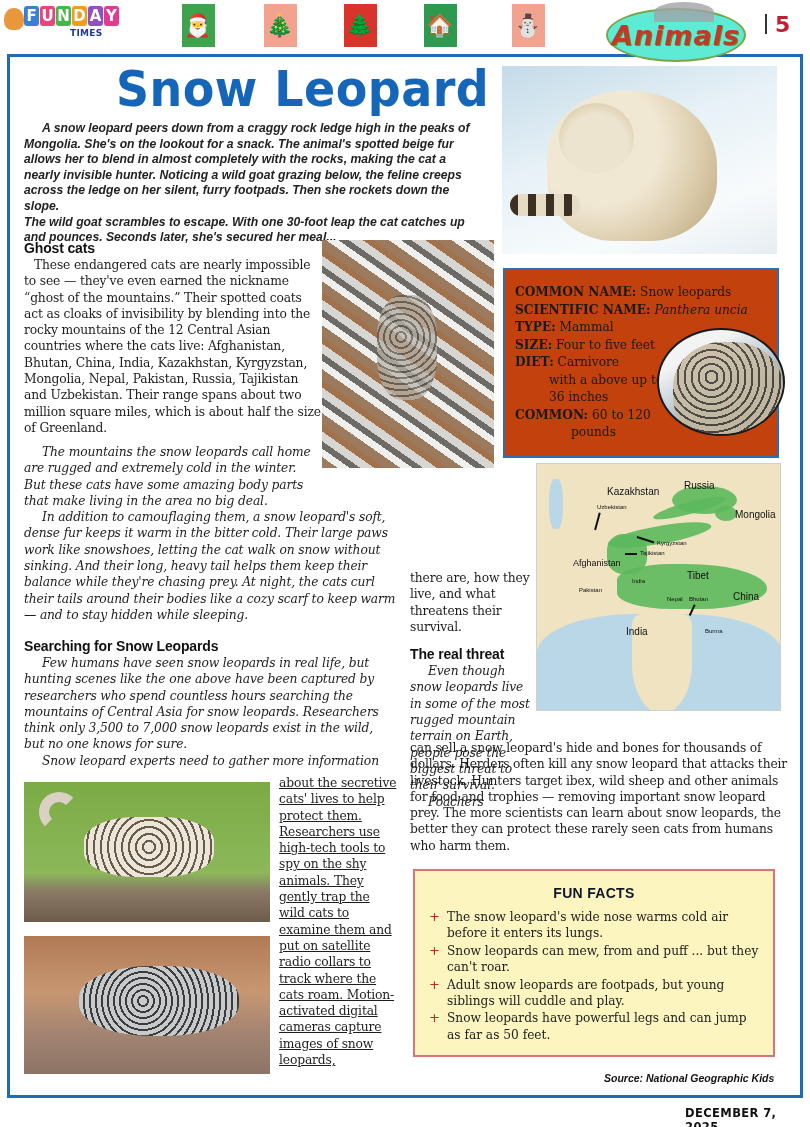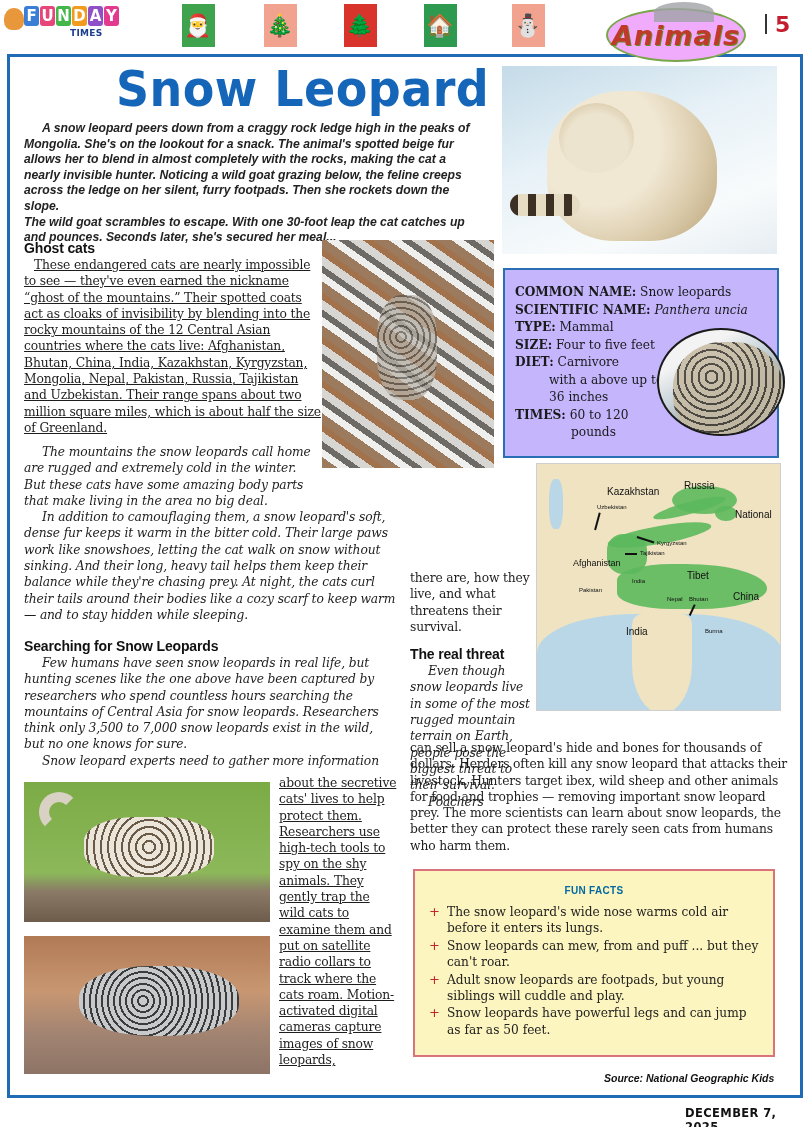--- a/index.html
+++ b/index.html
@@ -8,21 +8,21 @@
 
   
   .masthead { position: absolute; left: 0; top: 0; width: 810px; height: 52px; }
   .logo { position: absolute; left: 4px; top: 4px; width: 112px; height: 40px; }
   .logo .word { position: absolute; left: 20px; top: 2px; display: flex; gap: 1px; }
   .logo .word span { display: inline-block; width: 15px; height: 20px; border-radius: 3px; font-family: "DejaVu Sans", sans-serif; font-weight: bold; font-size: 15px; line-height: 20px; text-align: center; color: #fff; }
   .logo .mascot { position: absolute; left: 0; top: 4px; width: 20px; height: 22px; border-radius: 50% 50% 40% 40%; background: #e8983a; }
   .logo .times { position: absolute; left: 66px; top: 24px; font-family: "DejaVu Sans", sans-serif; font-weight: bold; font-size: 9px; color: #1d3f8e; letter-spacing: 0.3px; }
 
   .xmas { position: absolute; top: 4px; width: 33px; height: 43px; display: flex; align-items: center; justify-content: center; font-size: 22px; }
-  .animals-badge { position: absolute; left: 606px; top: 8px; width: 140px; height: 54px; border-radius: 50%; background: #f0abfc; border: 2px solid #7aa64a; z-index: 3; display: flex; align-items: center; justify-content: center; }
+  .animals-badge { position: absolute; left: 606px; top: 8px; width: 140px; height: 54px; border-radius: 50%; background: #5eead4; border: 2px solid #7aa64a; z-index: 3; display: flex; align-items: center; justify-content: center; }
   .animals-badge span { font-family: "DejaVu Sans", sans-serif; font-weight: bold; font-style: italic; font-size: 27px; color: #c0392b; letter-spacing: 1px; text-shadow: 1px 1px 0 #6a8f2a; }
   .animals-badge .critters { position: absolute; top: -8px; left: 46px; width: 60px; height: 20px; border-radius: 50% 50% 0 0; background: #a0a3a8; opacity: 0.8; }
   .page-no { position: absolute; left: 765px; top: 12px; font-family: "DejaVu Sans", sans-serif; font-weight: bold; font-size: 22px; color: #c21e2e; }
   .page-no::before { content: ""; display: inline-block; width: 2px; height: 20px; background: #333; margin-right: 8px; vertical-align: -2px; }
 
   
   .frame { position: absolute; left: 7px; top: 54px; width: 796px; height: 1044px; border: 3px solid #1f6bb5; background: #fff; }
 
   
   .title { position: absolute; left: 116px; top: 58px; font-family: "DejaVu Sans", sans-serif; font-weight: bold; font-size: 50px; color: #1565b8; letter-spacing: 0.5px; transform: scaleX(0.92); transform-origin: left center; line-height: 62px; }
@@ -43,51 +43,51 @@
   .photo-cub { left: 24px; top: 782px; width: 246px; height: 140px; background: linear-gradient(180deg, #7bab45 0%, #8cb85a 65%, #8a7a66 78%, #6d5c4b 100%); }
   .photo-cub .body { position: absolute; left: 60px; top: 35px; width: 130px; height: 60px; border-radius: 40%; background: repeating-radial-gradient(circle at 50% 50%, #ece6da 0 5px, #6a5a48 5px 7px); }
   .photo-cub .tail { position: absolute; left: 15px; top: 10px; width: 40px; height: 40px; border-radius: 50%; border: 10px solid #d9d2c4; border-bottom-color: transparent; border-right-color: transparent; }
 
   .photo-cubs2 { left: 24px; top: 936px; width: 246px; height: 138px; background: linear-gradient(180deg, #b07a55 0%, #c89772 40%, #a38472 70%, #8d7466 100%); }
   .photo-cubs2 .body { position: absolute; left: 55px; top: 30px; width: 160px; height: 70px; border-radius: 45%; background: repeating-radial-gradient(circle at 40% 50%, #c7c9ca 0 4px, #3a3c3e 4px 6px); }
 
   
   .body-text { font-family: "DejaVu Serif", serif; font-size: 12.3px; line-height: 16.3px; color: #1e1e1e; letter-spacing: -0.15px; }
   .body-text .ind { text-indent: 18px; font-style: italic; }
-  .body-text p.first { text-indent: 10px; text-decoration: underline; }
+  .body-text p.first { text-indent: 10px; }
   .head { font-family: "Liberation Sans", sans-serif; font-weight: bold; font-size: 14px; line-height: 18px; color: #111; }
 
   .col-ghost { position: absolute; left: 24px; top: 239px; width: 298px; }
   .col-ghost-cont { position: absolute; left: 24px; top: 444px; width: 380px; }
   .col-search { position: absolute; left: 24px; top: 637px; width: 370px; }
   .col-narrow { position: absolute; left: 279px; top: 775px; width: 120px; text-decoration: underline; }
   .col-mid { position: absolute; left: 410px; top: 522px; width: 122px; margin-top: 48px; }
   .col-wide { position: absolute; left: 410px; top: 740px; width: 380px; }
 
   
-  .infobox { position: absolute; left: 503px; top: 268px; width: 276px; height: 190px; background: #c4b5fd; border: 2px solid #2a6eb3; padding: 14px 0 0 10px; font-family: "DejaVu Serif", serif; font-size: 12.2px; line-height: 17.5px; }
+  .infobox { position: absolute; left: 503px; top: 268px; width: 276px; height: 190px; background: #c2410c; border: 2px solid #2a6eb3; padding: 14px 0 0 10px; font-family: "DejaVu Serif", serif; font-size: 12.2px; line-height: 17.5px; }
   .infobox .row { position: relative; }
   .infobox b { font-weight: bold; }
   .infobox .sub { padding-left: 34px; }
   .infobox .sub2 { padding-left: 56px; }
   .infobox .circle { position: absolute; left: 152px; top: 58px; width: 128px; height: 108px; border-radius: 50%; border: 2px solid #1a1a1a; overflow: hidden; background: linear-gradient(150deg, #f3f3f3 0 25%, #c9d4db 45%, #9aa5a8 70%); }
   .infobox .circle .cat { position: absolute; left: 14px; top: 12px; width: 110px; height: 100px; border-radius: 45%; background: repeating-radial-gradient(circle at 35% 35%, #c6b9a0 0 5px, #3a352c 5px 7px); opacity: 0.85; }
 
   
   .map { position: absolute; left: 536px; top: 463px; width: 245px; height: 248px; background: #efe3c2; border: 1px solid #cfcfcf; overflow: hidden; font-family: "Liberation Sans", sans-serif; }
   .map .sea { position: absolute; background: #b9d7e7; }
   .map .range { position: absolute; background: #5cb85c; opacity: 0.9; }
   .map .lbl { position: absolute; color: #111; white-space: nowrap; }
   .map .big { font-size: 10px; }
   .map .sm { font-size: 6px; }
   .map .arrow { position: absolute; height: 1.5px; background: #111; transform-origin: left center; }
 
   
   .funfacts { position: absolute; left: 413px; top: 869px; width: 362px; height: 188px; background: #fdf5bf; border: 2px solid #d9747a; padding: 14px 14px 0 14px; }
-  .funfacts h3 { font-family: "Liberation Sans", sans-serif; font-weight: bold; font-size: 10px; color: #0369a1; text-align: center; margin-bottom: 8px; letter-spacing: 0.3px; }
+  .funfacts h3 { font-family: "Liberation Sans", sans-serif; font-weight: bold; font-size: 14px; color: #0f172a; text-align: center; margin-bottom: 8px; letter-spacing: 0.3px; }
   .funfacts ul { list-style: none; }
   .funfacts li { position: relative; padding-left: 18px; font-family: "DejaVu Serif", serif; font-size: 12.2px; line-height: 16.4px; color: #222; margin-bottom: 1px; }
   .funfacts .bullet { position: absolute; left: 0; top: 0; color: #c4262e; font-family: "DejaVu Sans", sans-serif; font-size: 13px; }
 
   
   .source { position: absolute; left: 604px; top: 1072px; font-family: "Liberation Sans", sans-serif; font-weight: bold; font-style: italic; font-size: 10.5px; color: #111; }
   .date { position: absolute; left: 685px; top: 1106px; font-family: "DejaVu Sans", sans-serif; font-weight: bold; font-size: 11.5px; color: #111; letter-spacing: 0.4px; }
 </style>
 </head>
 <body>
@@ -148,42 +148,42 @@
 </div>
 
 <div class="infobox">
   <div class="row"><b>COMMON NAME:</b> <span>Snow leopards</span></div>
   <div class="row"><b>SCIENTIFIC NAME:</b> <i>Panthera uncia</i></div>
   <div class="row"><b>TYPE:</b> <span>Mammal</span></div>
   <div class="row"><b>SIZE:</b> <span>Four to five feet</span></div>
   <div class="row"><b>DIET:</b> <span>Carnivore</span></div>
   <div class="row sub">with a above up to</div>
   <div class="row sub">36 inches</div>
-  <div class="row"><b>TIMES:</b> <span>60 to 120</span></div>
+  <div class="row"><b>COMMON:</b> <span>60 to 120</span></div>
   <div class="row sub2">pounds</div>
   <div class="circle">
       <div class="cat"></div>
     </div>
 </div>
 
 <div class="map">
   <div class="sea" style="left:0;top:150px;width:245px;height:98px;border-radius:40% 40% 0 0"></div>
   <div class="sea" style="left:95px;top:150px;width:60px;height:100px;background:#efe3c2;border-radius:10px 10px 50% 50%"></div>
   <div class="sea" style="left:12px;top:15px;width:14px;height:50px;border-radius:40%"></div>
 
   <div class="range" style="left:135px;top:22px;width:65px;height:28px;border-radius:50%"></div>
   <div class="range" style="left:178px;top:42px;width:22px;height:15px;border-radius:50%"></div>
   <div class="range" style="left:115px;top:38px;width:75px;height:12px;border-radius:50%;transform:rotate(-15deg)"></div>
   <div class="range" style="left:70px;top:62px;width:105px;height:18px;border-radius:50%;transform:rotate(-10deg)"></div>
   <div class="range" style="left:70px;top:70px;width:40px;height:40px;border-radius:40%"></div>
   <div class="range" style="left:80px;top:100px;width:150px;height:45px;border-radius:40% 60% 50% 40%"></div>
 
   <div class="lbl big" style="left:70px;top:22px">Kazakhstan</div>
   <div class="lbl big" style="left:147px;top:16px">Russia</div>
-  <div class="lbl big" style="left:198px;top:45px">National</div>
+  <div class="lbl big" style="left:198px;top:45px">Mongolia</div>
   <div class="lbl sm" style="left:60px;top:40px">Uzbekistan</div>
   <div class="arrow" style="left:63px;top:48px;width:18px;transform:rotate(105deg)"></div>
   <div class="lbl sm" style="left:120px;top:76px">Kyrgyzstan</div>
   <div class="arrow" style="left:100px;top:72px;width:18px;transform:rotate(18deg)"></div>
   <div class="lbl sm" style="left:103px;top:86px">Tajikistan</div>
   <div class="arrow" style="left:88px;top:89px;width:12px"></div>
   <div class="lbl big" style="left:36px;top:94px;font-size:9px">Afghanistan</div>
   <div class="lbl sm" style="left:42px;top:123px">Pakistan</div>
   <div class="lbl sm" style="left:95px;top:114px">India</div>
   <div class="lbl big" style="left:150px;top:106px">Tibet</div>

